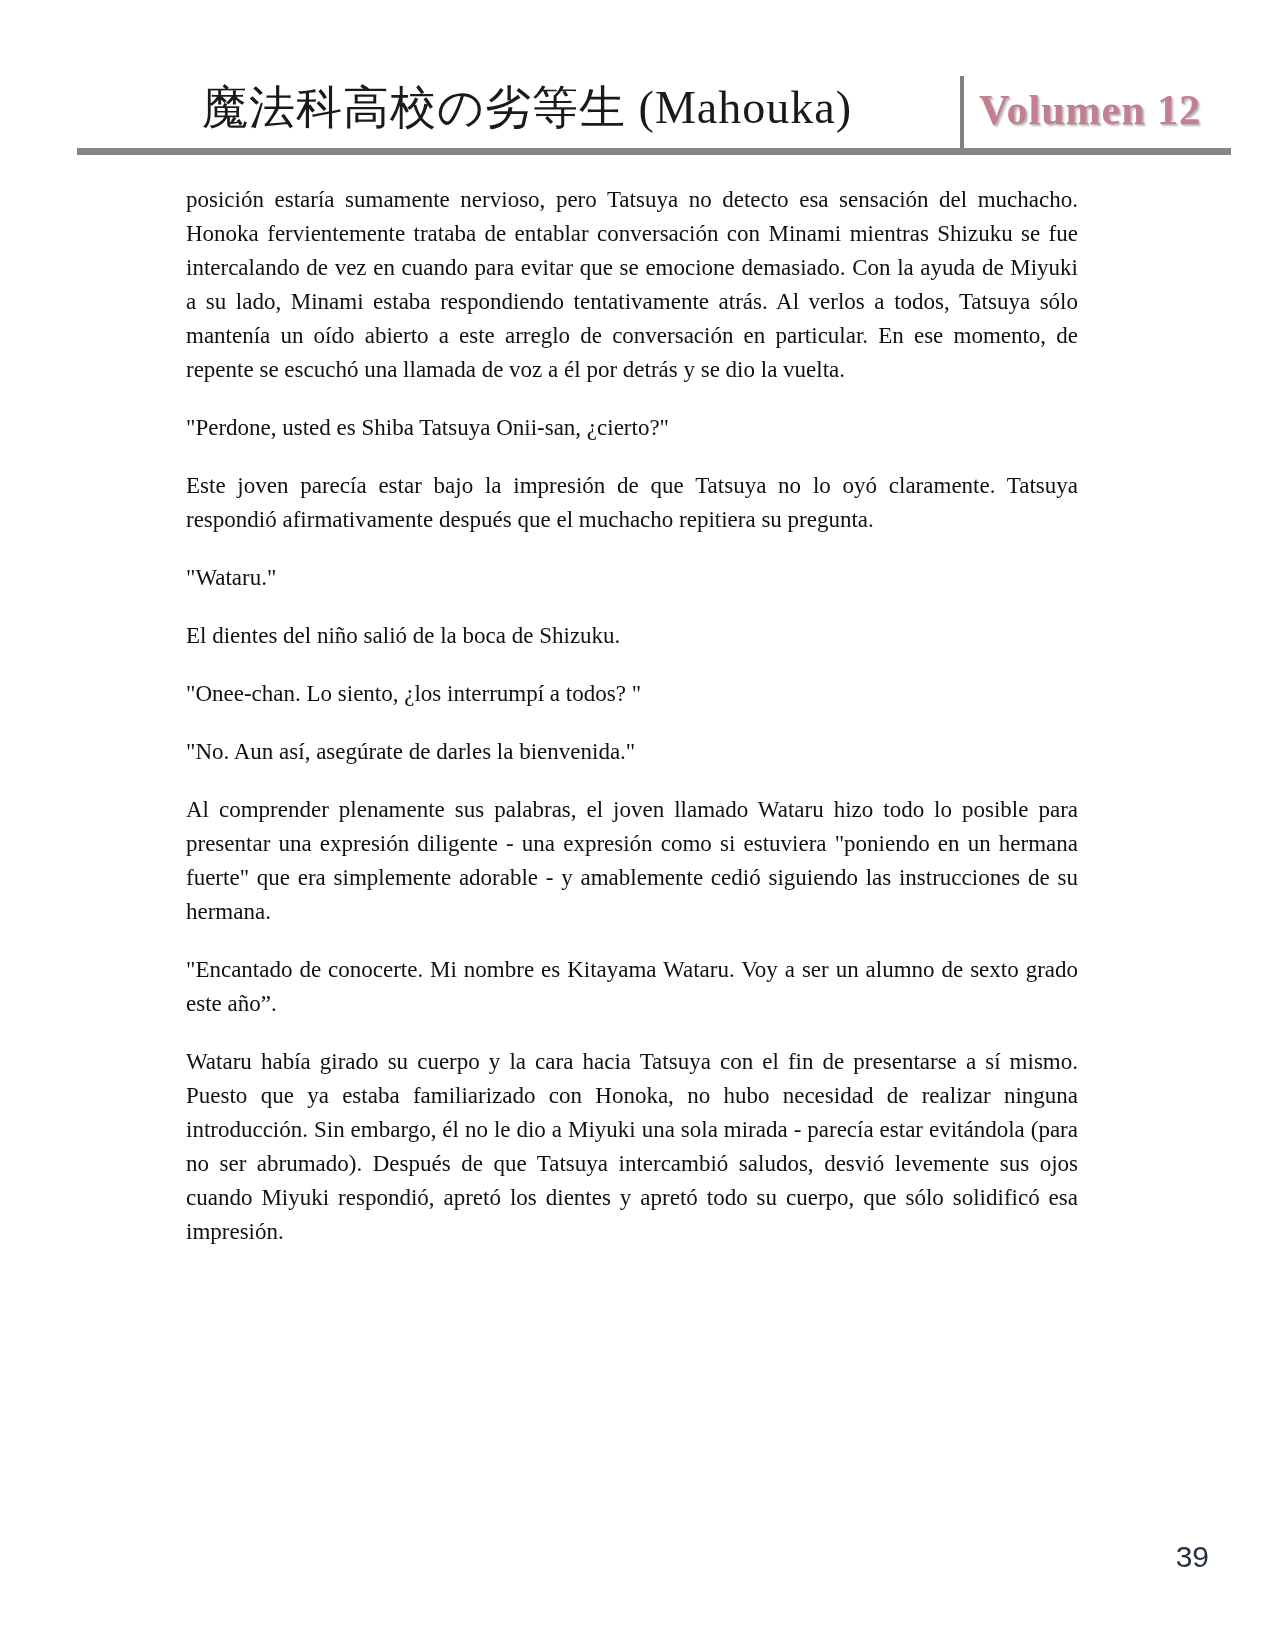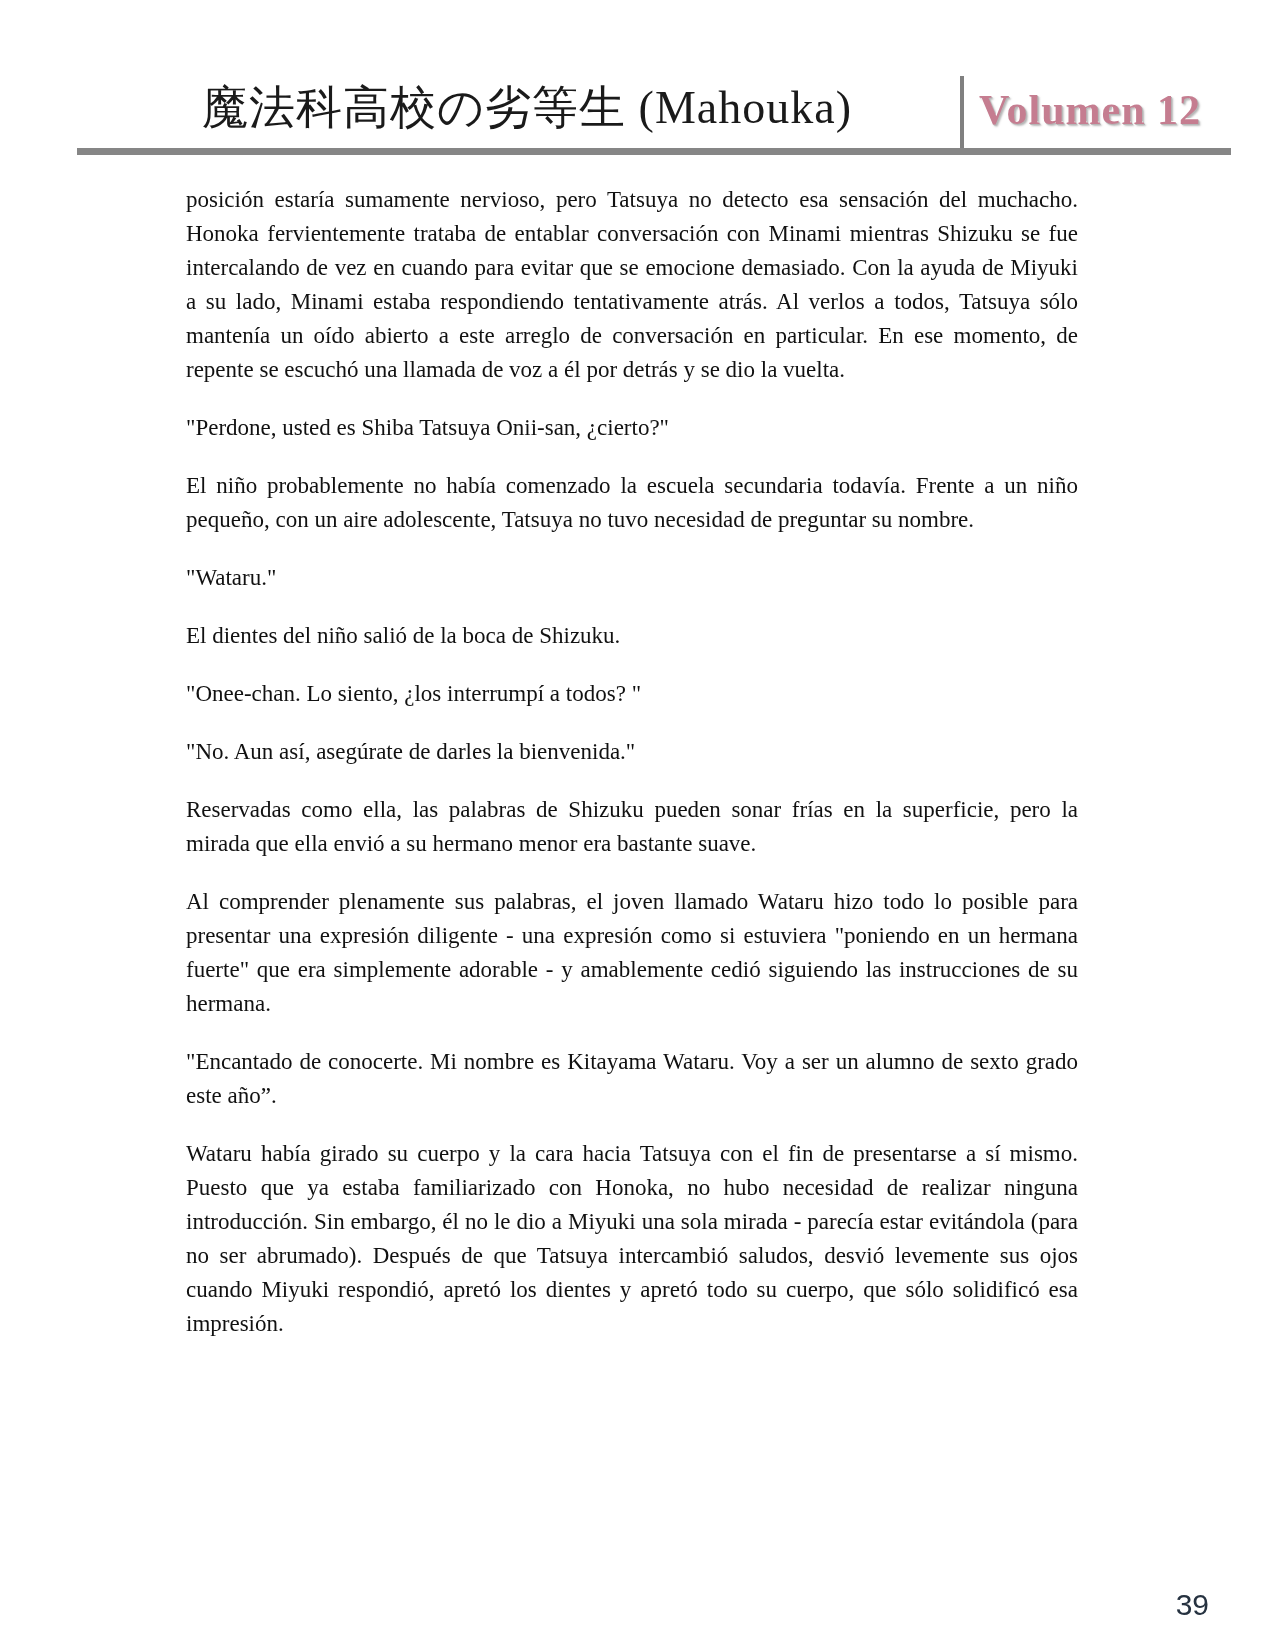--- a/index.html
+++ b/index.html
@@ -62,45 +62,43 @@
   }
   .body-text p { margin: 0 18px 20px 0; }
   .page-number {
     position: absolute;
     right: 68px;
     top: 1534px;
     font-family: "Liberation Sans", "DejaVu Sans", sans-serif;
     font-size: 30px;
     line-height: 1.1;
     color: #263240;
-    margin-top: 48px;
   }
 </style>
 </head>
 <body>
 
 <div class="page">
 
   <div class="doc-title">魔法科高校の劣等生 (Mahouka)</div>
 
   <div class="header-divider"></div>
 
   <div class="volume-label">Volumen 12</div>
 
   <div class="header-rule"></div>
 
   <div class="body-text">
     <p>posición estaría sumamente nervioso, pero Tatsuya no detecto esa sensación del muchacho. Honoka fervientemente trataba de entablar conversación con Minami mientras Shizuku se fue intercalando de vez en cuando para evitar que se emocione demasiado. Con la ayuda de Miyuki a su lado, Minami estaba respondiendo tentativamente atrás. Al verlos a todos, Tatsuya sólo mantenía un oído abierto a este arreglo de conversación en particular. En ese momento, de repente se escuchó una llamada de voz a él por detrás y se dio la vuelta.</p>
     <p>"Perdone, usted es Shiba Tatsuya Onii-san, ¿cierto?"</p>
-    <p>El niño probablemente no había comenzado la escuela secundaria todavía. Frente a un niño pequeño, con un aire adolescente, Tatsuya no tuvo necesidad de preguntar su nombre.</p>
+    <p>Este joven parecía estar bajo la impresión de que Tatsuya no lo oyó claramente. Tatsuya respondió afirmativamente después que el muchacho repitiera su pregunta.</p>
     <p>"Wataru."</p>
     <p>El dientes del niño salió de la boca de Shizuku.</p>
     <p>"Onee-chan. Lo siento, ¿los interrumpí a todos? "</p>
     <p>"No. Aun así, asegúrate de darles la bienvenida."</p>
-    <p>Reservadas como ella, las palabras de Shizuku pueden sonar frías en la superficie, pero la mirada que ella envió a su hermano menor era bastante suave.</p>
     <p>Al comprender plenamente sus palabras, el joven llamado Wataru hizo todo lo posible para presentar una expresión diligente - una expresión como si estuviera "poniendo en un hermana fuerte" que era simplemente adorable - y amablemente cedió siguiendo las instrucciones de su hermana.</p>
     <p>"Encantado de conocerte. Mi nombre es Kitayama Wataru. Voy a ser un alumno de sexto grado este año”.</p>
     <p>Wataru había girado su cuerpo y la cara hacia Tatsuya con el fin de presentarse a sí mismo. Puesto que ya estaba familiarizado con Honoka, no hubo necesidad de realizar ninguna introducción. Sin embargo, él no le dio a Miyuki una sola mirada - parecía estar evitándola (para no ser abrumado). Después de que Tatsuya intercambió saludos, desvió levemente sus ojos cuando Miyuki respondió, apretó los dientes y apretó todo su cuerpo, que sólo solidificó esa impresión.</p>
   </div>
 
   <div class="page-number">39</div>
 
 </div>
 
 </body></html>

